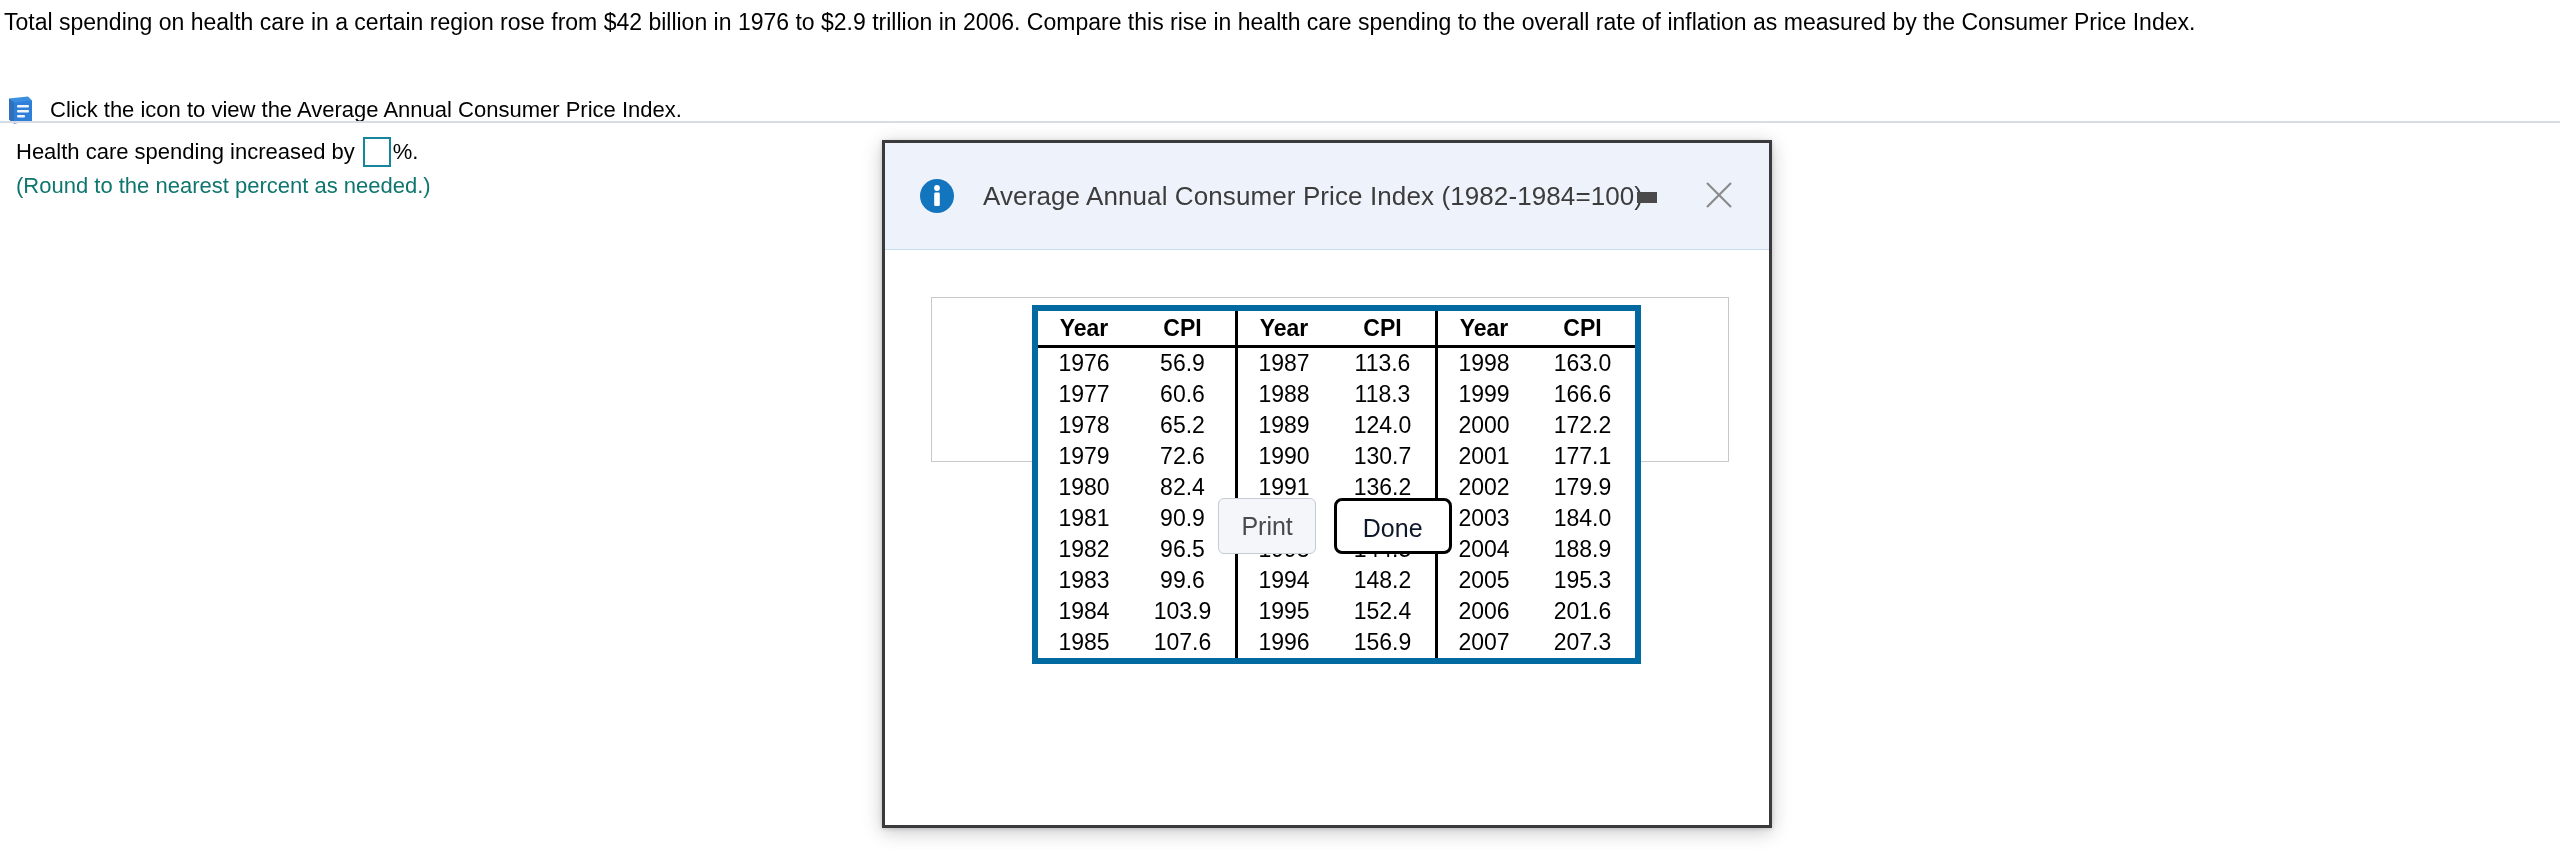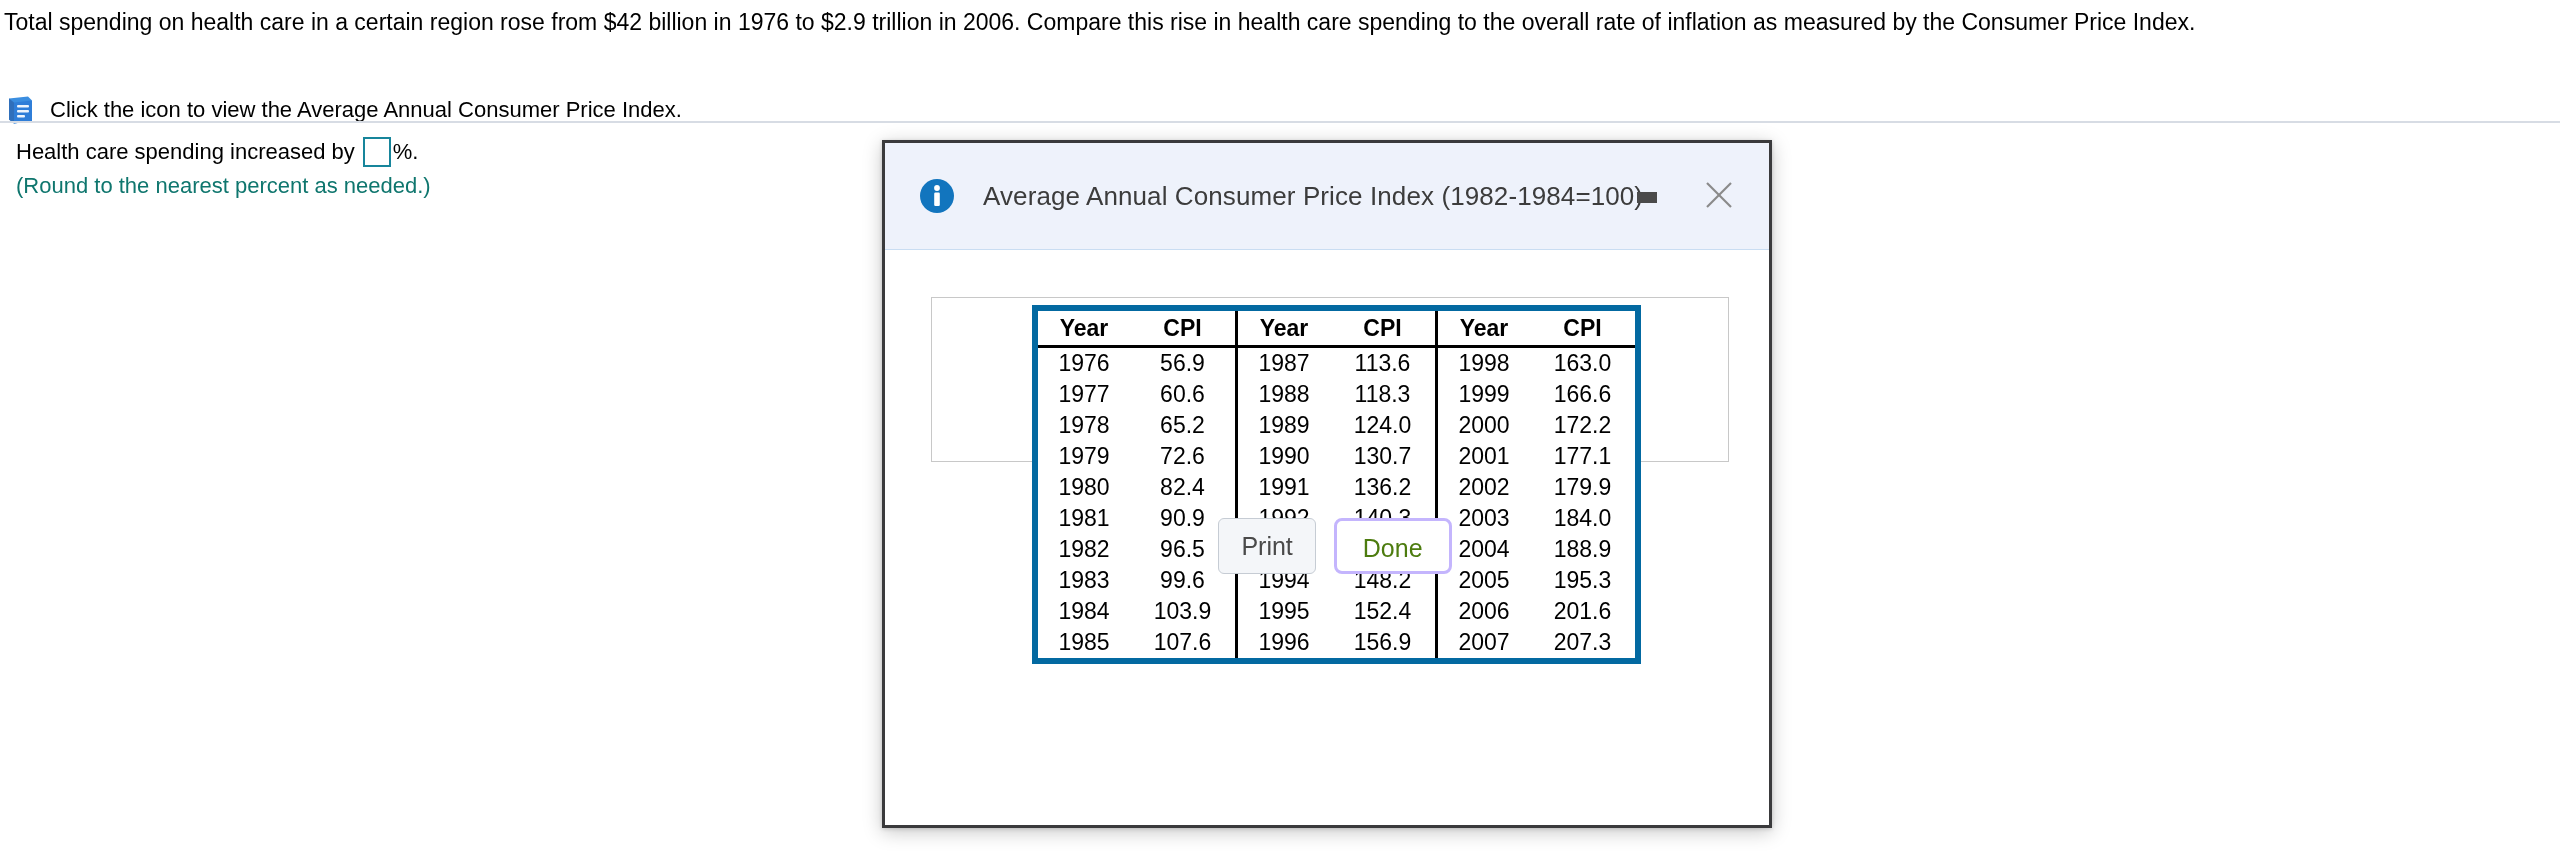--- a/index.html
+++ b/index.html
@@ -194,21 +194,21 @@
     border-bottom: 3px solid #000;
   }
   .cpi-table .col-year { width: 92px; }
   .cpi-table .col-cpi  { width: 105px; }
   .cpi-table .grp-sep { border-left: 3px solid #000; }
 
   .modal-footer {
     position: absolute;
     left: 0;
     right: 0;
-    top: 268px;
+    top: 248px;
     display: flex;
     justify-content: center;
     align-items: flex-start;
     gap: 18px;
     margin-left: 16px;
   }
   .btn {
     font-family: "Liberation Sans", sans-serif;
     font-size: 25px;
     color: #4a4a4a;
@@ -216,23 +216,23 @@
     border: 1px solid #c6ccd4;
     border-radius: 6px;
     padding: 0 22px;
     height: 56px;
     line-height: 54px;
     cursor: pointer;
     box-sizing: border-box;
   }
   .btn-done {
     background: #ffffff;
-    border: 3px solid #c4b5fd;
+    border: 3px solid #000000;
     border-radius: 8px;
-    color: #4d7c0f;
+    color: #0f172a;
     padding: 0 26px;
   }
 </style>
 </head>
 <body>
 
 <div class="problem-stem">Total spending on health care in a certain region rose from $42 billion in 1976 to $2.9 trillion in 2006. Compare this rise in health care spending to the overall rate of inflation as measured by the Consumer Price Index.</div>
 
 <div class="icon-row">
   <span>

